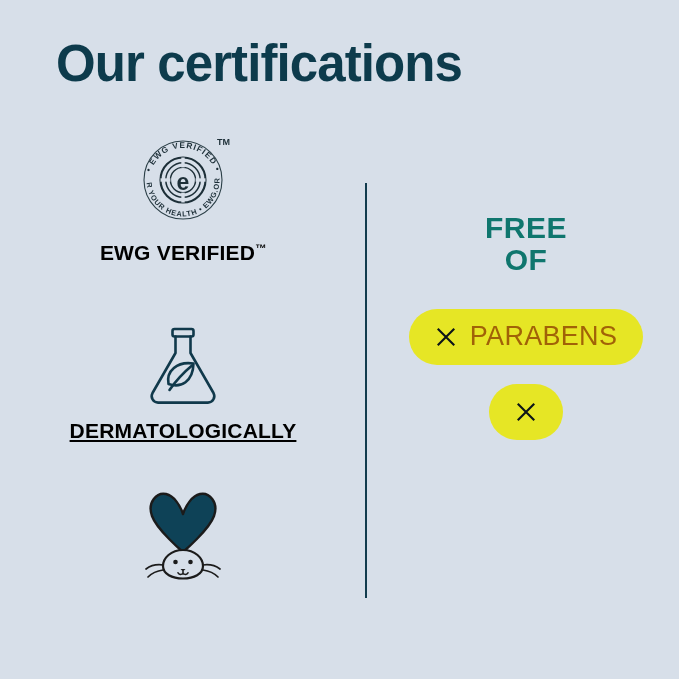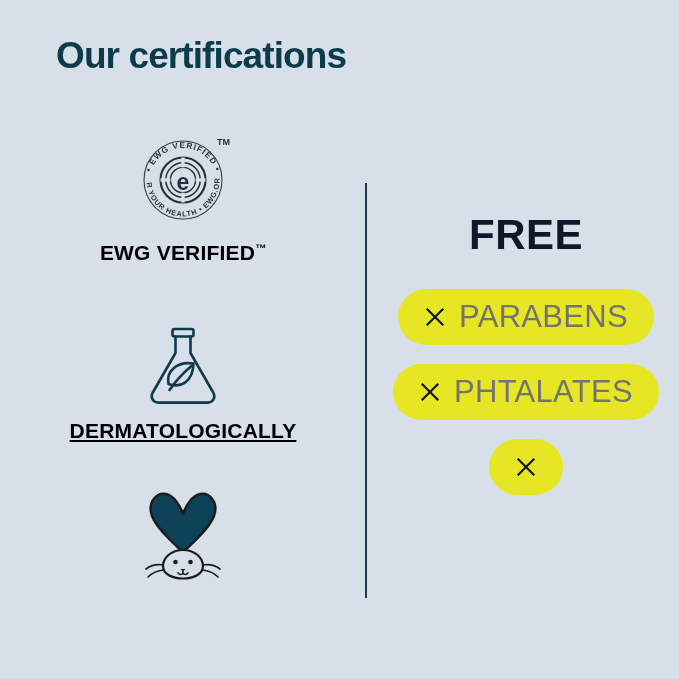--- a/index.html
+++ b/index.html
@@ -22,21 +22,21 @@
     height: 679px;
     background: #d7dfe9;
     box-sizing: border-box;
   }
 
   
   #page-title {
     position: absolute;
     left: 56px;
     top: 36px;
-    font-size: 37px;
+    font-size: 51px;
     font-weight: 700;
     letter-spacing: -0.9px;
     color: #0d3b4c;
     line-height: 1.1;
     white-space: nowrap;
   }
 
   
   #left-column {
     position: absolute;
@@ -98,25 +98,25 @@
     left: 392px;
     top: 212px;
     width: 268px;
     display: flex;
     flex-direction: column;
     align-items: center;
   }
 
   #free-of-heading {
     text-align: center;
-    font-size: 42px;
+    font-size: 30px;
     font-weight: 700;
     line-height: 1.08;
     letter-spacing: 0.5px;
-    color: #0f172a;
+    color: #0f766e;
     text-transform: uppercase;
   }
 
   #free-of-list {
     margin-top: 32px;
     display: flex;
     flex-direction: column;
     align-items: center;
     gap: 19px;
   }
@@ -132,24 +132,24 @@
     gap: 13px;
     box-sizing: border-box;
   }
 
   .free-pill .x-mark {
     display: block;
     flex: 0 0 auto;
   }
 
   .free-pill .pill-label {
-    font-size: 31px;
+    font-size: 27px;
     font-weight: 400;
     letter-spacing: 0.3px;
-    color: #737373;
+    color: #a16207;
     white-space: nowrap;
     text-transform: uppercase;
   }
 </style>
 </head>
 <body>
 
 <div id="page">
 
   <div id="page-title">Our certifications</div>
@@ -230,40 +230,34 @@
         </svg>
       </div>
     </div>
 
   </div>
 
   <div id="column-divider"></div>
 
   <div id="right-column">
 
-    <div id="free-of-heading"><span>FREE</span><br></div>
+    <div id="free-of-heading"><span>FREE</span><br><span>OF</span></div>
 
     <div id="free-of-list">
 
       <div class="free-pill">
         <svg class="x-mark" width="22" height="22" viewBox="0 0 22 22" aria-hidden="true">
           <path d="M3.5,3.5 L18.5,18.5 M18.5,3.5 L3.5,18.5" stroke="#0c1418" stroke-width="2.1" stroke-linecap="square" fill="none"></path>
         </svg>
         <span class="pill-label">PARABENS</span>
       </div>
 
+
       <div class="free-pill">
         <svg class="x-mark" width="22" height="22" viewBox="0 0 22 22" aria-hidden="true">
           <path d="M3.5,3.5 L18.5,18.5 M18.5,3.5 L3.5,18.5" stroke="#0c1418" stroke-width="2.1" stroke-linecap="square" fill="none"></path>
         </svg>
-        <span class="pill-label">PHTALATES</span>
-      </div>
-
-      <div class="free-pill">
-        <svg class="x-mark" width="22" height="22" viewBox="0 0 22 22" aria-hidden="true">
-          <path d="M3.5,3.5 L18.5,18.5 M18.5,3.5 L3.5,18.5" stroke="#0c1418" stroke-width="2.1" stroke-linecap="square" fill="none"></path>
-        </svg>
       </div>
 
     </div>
   </div>
 
 </div>
 
 </body></html>

